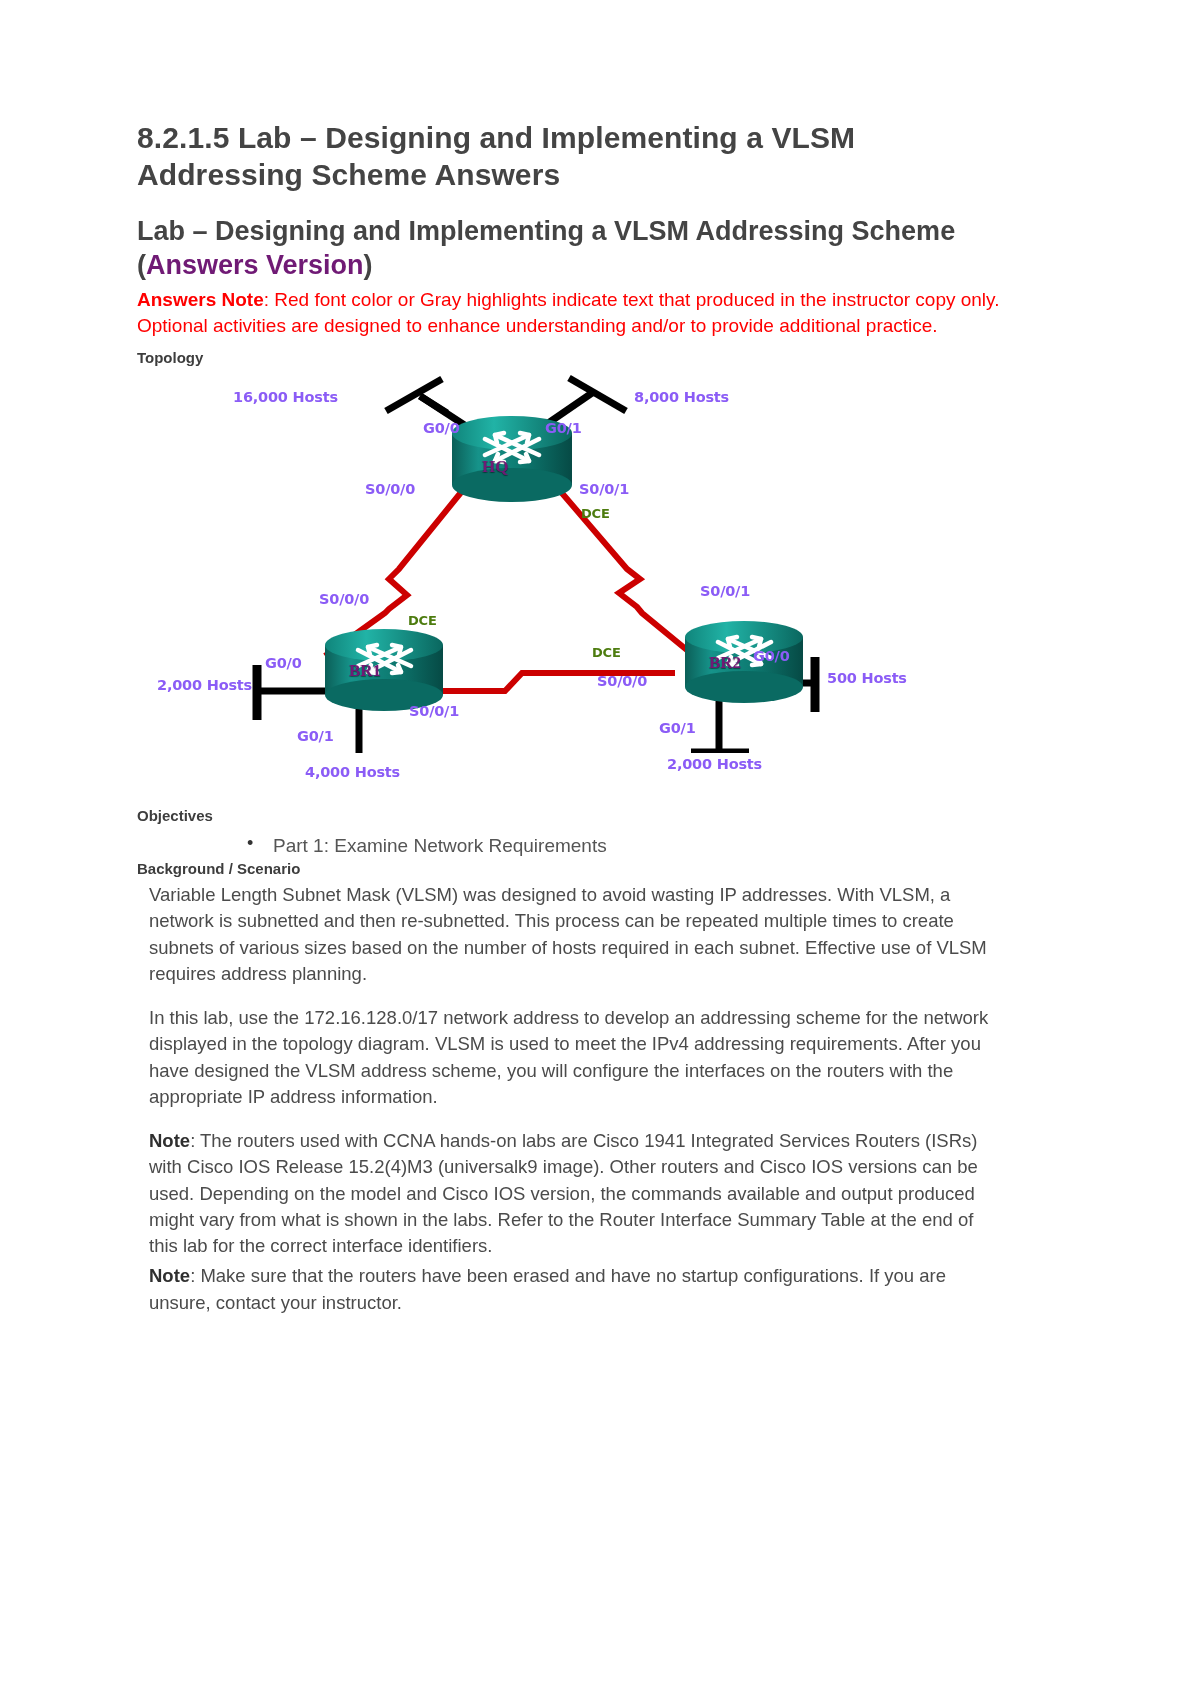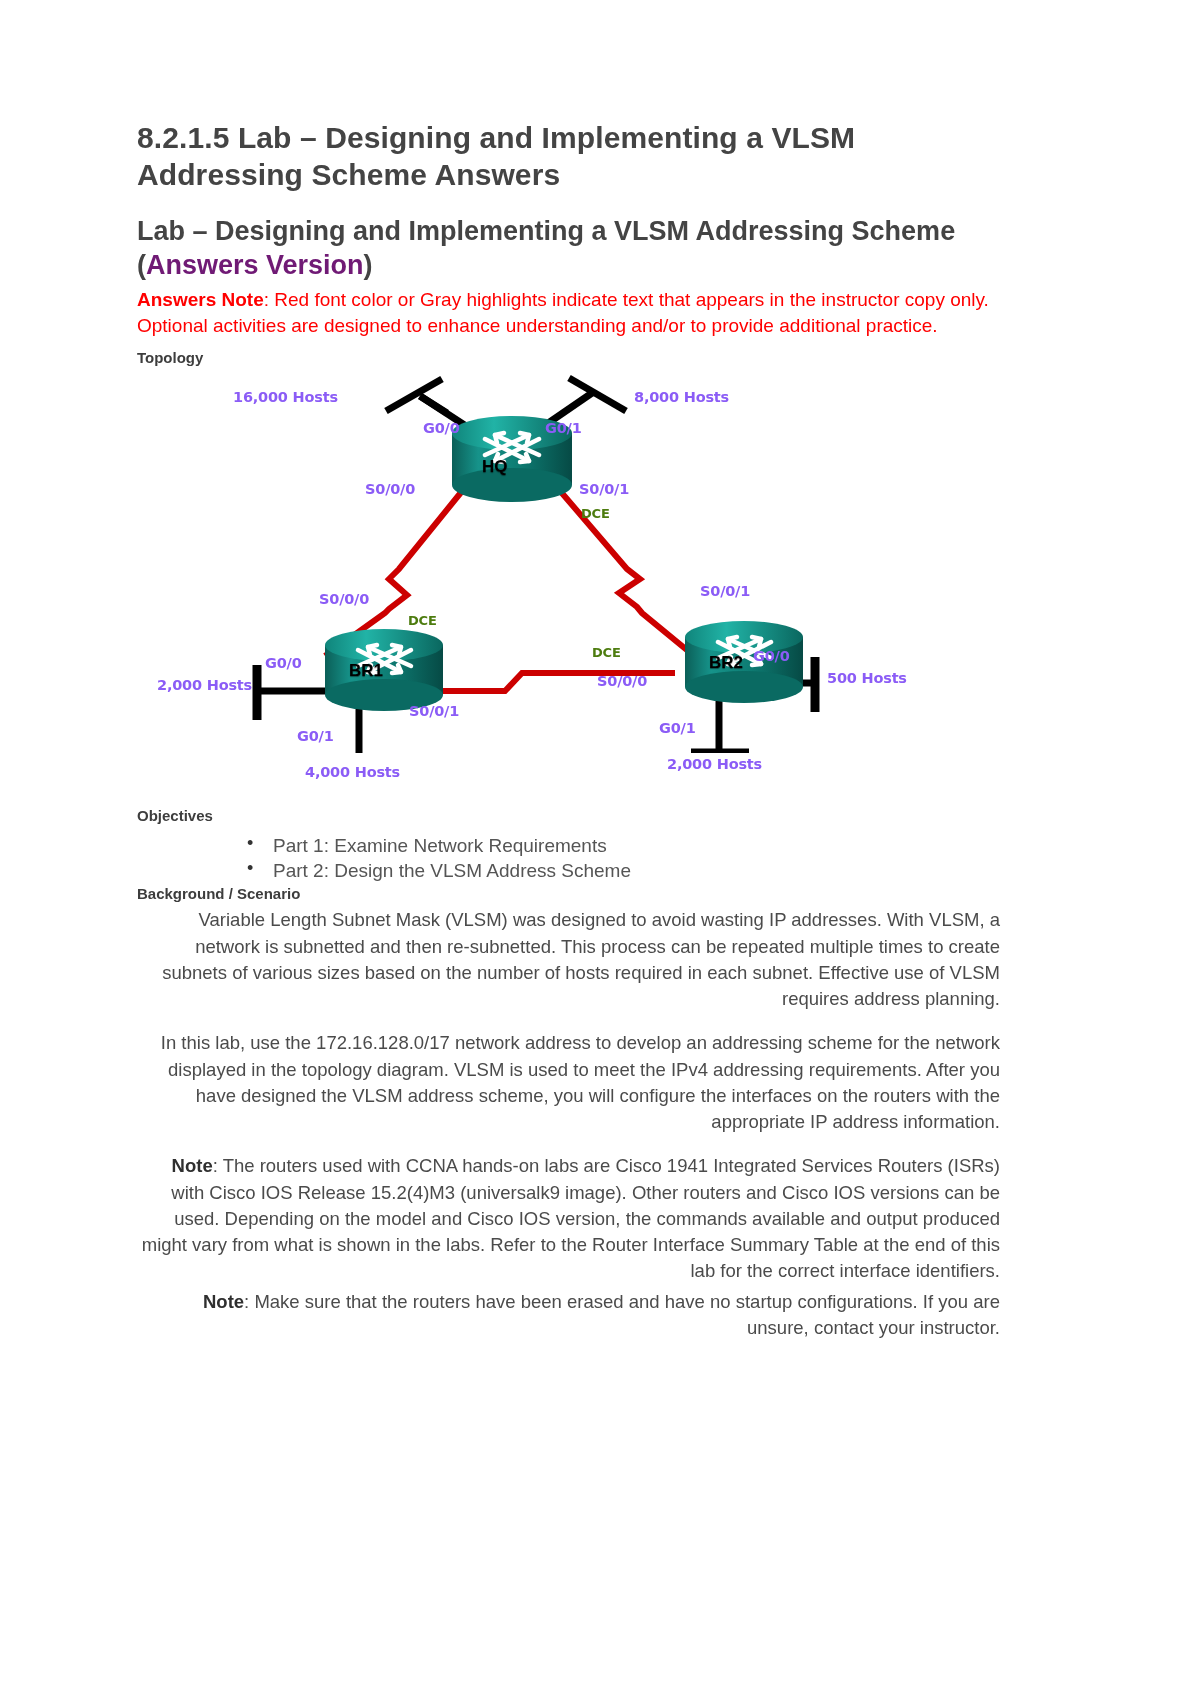--- a/index.html
+++ b/index.html
@@ -74,24 +74,24 @@
     color: #8b5cf6;
     white-space: nowrap;
     letter-spacing: -0.2px;
   }
   .topo-label.dce {
     color: #4d7c0f;
     font-size: 13px;
   }
   .router-name {
     position: absolute;
-    font-family: Liberation Sans, sans-serif;
+    font-family: Liberation Serif, serif;
     font-weight: bold;
     font-size: 17px;
-    color: #000000;
+    color: #701a75;
     white-space: nowrap;
     text-shadow: 0 1px 1px rgba(0,0,0,.45);
   }
 
   
   ul.objectives {
     margin: 8px 0 0 0;
     padding: 0 0 0 110px;
     list-style: none;
   }
@@ -108,37 +108,37 @@
     left: 0;
     top: -1px;
     font-size: 18px;
     color: #333333;
   }
 
   p.body {
     font-size: 18.5px;
     line-height: 1.42;
     color: #4b4b4b;
-    margin: 0 0 18px 0;
-    text-align: right;
+    margin: 0 0 18px 12px;
+    text-align: left;
   }
   p.body.last { margin-bottom: 0; }
   p.body.note { margin-bottom: 4px; }
   p.body b { font-weight: bold; color: #2f2f2f; }
 </style>
 </head>
 <body>
 
 <div class="page">
 
   <h1 class="doc-title">8.2.1.5 Lab – Designing and Implementing a VLSM Addressing Scheme Answers</h1>
 
   <h2 class="doc-subtitle"><span>Lab – Designing and Implementing a VLSM Addressing Scheme (</span><span class="red">Answers Version</span><span>)</span></h2>
 
-  <p class="answers-note"><b>Answers Note</b><span>: Red font color or Gray highlights indicate text that appears in the instructor copy only. Optional activities are designed to enhance understanding and/or to provide additional practice.</span></p>
+  <p class="answers-note"><b>Answers Note</b><span>: Red font color or Gray highlights indicate text that produced in the instructor copy only. Optional activities are designed to enhance understanding and/or to provide additional practice.</span></p>
 
   <h3 class="section">Topology</h3>
 
   <div class="topology">
     <svg class="topo-svg" width="830" height="380" viewBox="0 0 830 380">
       <defs>
         <linearGradient id="rtrBody" x1="0" y1="0" x2="1" y2="0">
           <stop offset="0%" stop-color="#0b5f58"></stop>
           <stop offset="22%" stop-color="#16938a"></stop>
           <stop offset="55%" stop-color="#0e7c73"></stop>
@@ -254,21 +254,20 @@
     <span class="topo-label" style="left:522px; top:347px;">G0/1</span>
 
     <span class="topo-label" style="left:168px; top:391px;">4,000 Hosts</span>
     <span class="topo-label" style="left:530px; top:383px;">2,000 Hosts</span>
   </div>
 
   <h3 class="section" style="margin-top:54px;">Objectives</h3>
 
   <ul class="objectives">
     <li>Part 1: Examine Network Requirements</li>
-    <li>Part 2: Design the VLSM Address Scheme</li>
   </ul>
 
   <h3 class="section tight">Background / Scenario</h3>
 
   <p class="body">Variable Length Subnet Mask (VLSM) was designed to avoid wasting IP addresses. With VLSM, a network is subnetted and then re-subnetted. This process can be repeated multiple times to create subnets of various sizes based on the number of hosts required in each subnet. Effective use of VLSM requires address planning.</p>
   <p class="body">In this lab, use the 172.16.128.0/17 network address to develop an addressing scheme for the network displayed in the topology diagram. VLSM is used to meet the IPv4 addressing requirements. After you have designed the VLSM address scheme, you will configure the interfaces on the routers with the appropriate IP address information.</p>
 
   <p class="body note"><b>Note</b><span>: The routers used with CCNA hands-on labs are Cisco 1941 Integrated Services Routers (ISRs) with Cisco IOS Release 15.2(4)M3 (universalk9 image). Other routers and Cisco IOS versions can be used. Depending on the model and Cisco IOS version, the commands available and output produced might vary from what is shown in the labs. Refer to the Router Interface Summary Table at the end of this lab for the correct interface identifiers.</span></p>
 
   <p class="body last"><b>Note</b><span>: Make sure that the routers have been erased and have no startup configurations. If you are unsure, contact your instructor.</span></p>

